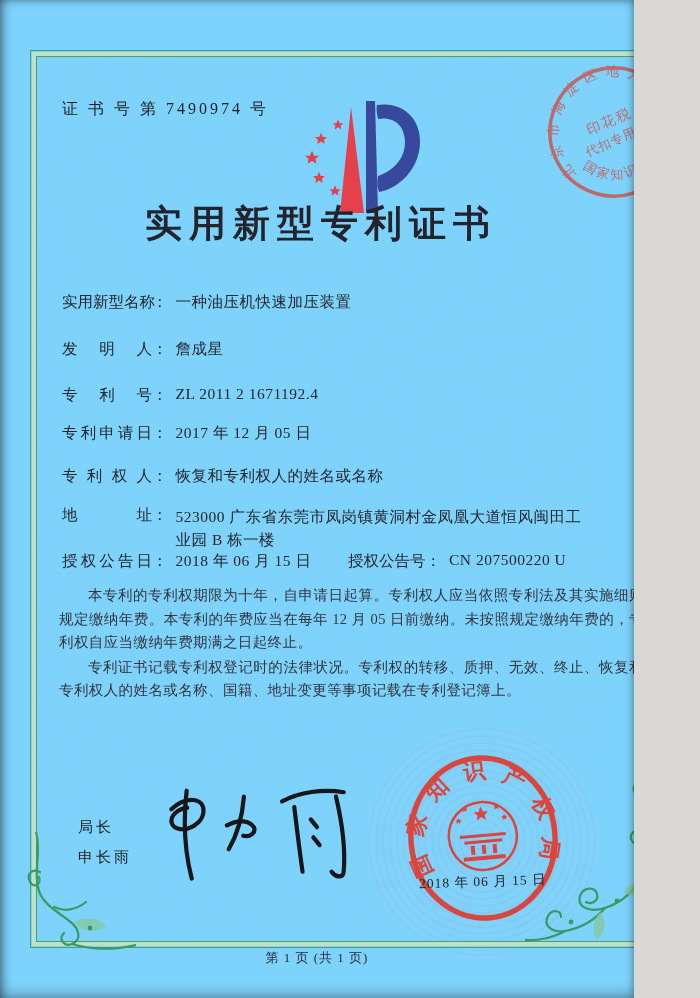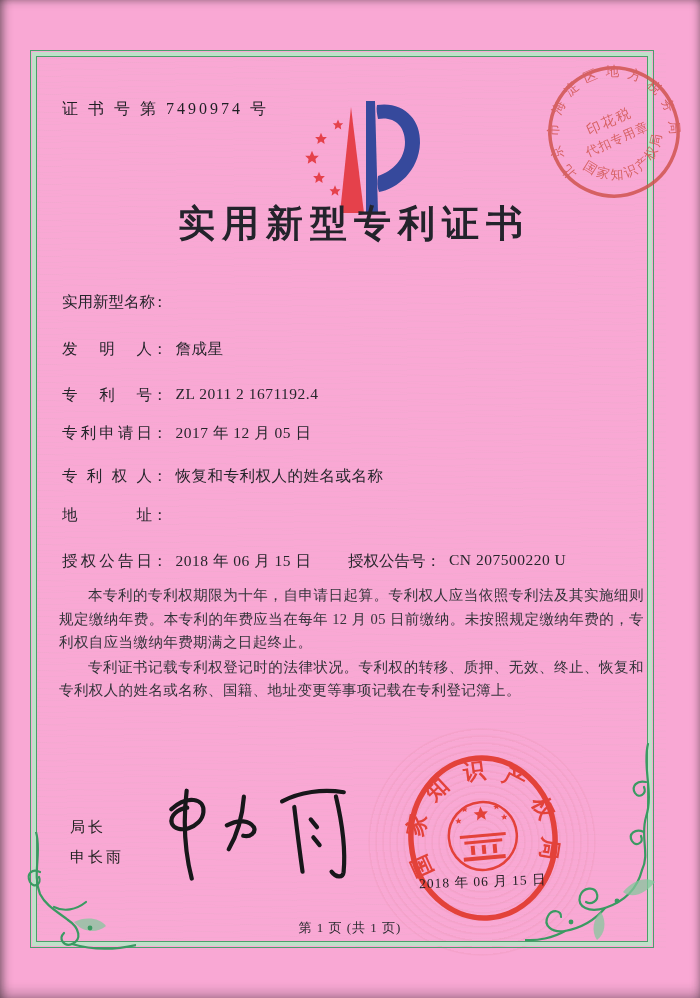--- a/index.html
+++ b/index.html
@@ -1,18 +1,18 @@
 <!DOCTYPE html>
 <html><head>
 <meta charset="utf-8">
 <style>
   html,body{margin:0;padding:0;background:#d9d8d4;}
   .page{
-    position:relative;width:700px;height:998px;overflow:hidden;
-    background:#f9a8d4;
+    position:relative;width:634px;height:998px;overflow:hidden;
+    background:#7dd3fc;
     font-family:"Liberation Serif","DejaVu Serif",serif;
     color:#2a2a30;
   }
   .page::before{ 
     content:"";position:absolute;inset:0;pointer-events:none;z-index:50;
     box-shadow:
       inset 9px 0 10px -6px rgba(30,30,30,.5),
       inset -7px 0 9px -6px rgba(30,30,30,.38),
       inset 0 7px 9px -6px rgba(30,30,30,.34),
       inset 0 -11px 13px -7px rgba(30,30,30,.32);
@@ -49,23 +49,23 @@
   .fcolon{flex:none;}
   .fvalue{margin-left:8px;letter-spacing:.5px;}
   .r1{top:292px}.r2{top:339px}.r3{top:385px}.r4{top:423px}.r5{top:466px}
   .r6{top:505px}.r6 .fvalue{white-space:normal;width:410px;line-height:23px;}
   .r7{top:551px;width:575px;}
   .pair2{position:absolute;left:286px;top:0;display:flex;}
   .paras{position:absolute;left:59px;top:584px;width:585px;z-index:3;
     font-size:14.5px;line-height:23.5px;color:#34343b;letter-spacing:.4px;text-align:justify;}
   .paras p{margin:0 0 1px 0;text-indent:2em;}
   .signer{position:absolute;left:70px;top:818px;z-index:3;font-size:15px;letter-spacing:3px;color:#222;}
-  .signer div{margin-bottom:11px;}
+  .signer div{margin-bottom:11px;margin-left:8px;}
   .signature{position:absolute;left:148px;top:776px;z-index:3;}
-  .footer{position:absolute;left:0;top:919px;width:100%;text-align:center;
+  .footer{position:absolute;left:0;top:949px;width:100%;text-align:center;
     font-size:13px;letter-spacing:1px;color:#2c2c32;z-index:3;}
   svg text{font-family:"Liberation Serif","DejaVu Serif",serif;}
 </style>
 </head>
 <body>
 
 <div class="page">
 
   <div class="texture"></div>
 
@@ -134,20 +134,21 @@
     <use href="#starp" fill="#e5414b" transform="translate(38,79) scale(0.62)"></use>
     <use href="#starp" fill="#e5414b" transform="translate(54,92) scale(0.58)"></use>
   </svg>
 
   <div class="title">实用新型专利证书</div>
 
   <div class="fields">
     <div class="frow r1">
       <span class="flabel">实用新型名称</span>
         <span class="fcolon">：</span>
+        <span class="fvalue">一种油压机快速加压装置</span>
     </div>
     <div class="frow r2">
       <span class="flabel">发明人</span>
         <span class="fcolon">：</span>
         <span class="fvalue">詹成星</span>
     </div>
     <div class="frow r3">
       <span class="flabel">专利号</span>
         <span class="fcolon">：</span>
         <span class="fvalue">ZL 2011 2 1671192.4</span>
@@ -158,20 +159,21 @@
         <span class="fvalue">2017 年 12 月 05 日</span>
     </div>
     <div class="frow r5">
       <span class="flabel">专利权人</span>
         <span class="fcolon">：</span>
         <span class="fvalue">恢复和专利权人的姓名或名称</span>
     </div>
     <div class="frow r6">
       <span class="flabel">地址</span>
         <span class="fcolon">：</span>
+        <span class="fvalue">523000 广东省东莞市凤岗镇黄洞村金凤凰大道恒风闽田工业园 B 栋一楼</span>
     </div>
     <div class="frow r7">
       <span class="flabel">授权公告日</span>
         <span class="fcolon">：</span>
         <span class="fvalue">2018 年 06 月 15 日</span>
       <span class="pair2">
         <span>授权公告号</span>
           <span>：</span>
           <span class="fvalue">CN 207500220 U</span>
       </span>

